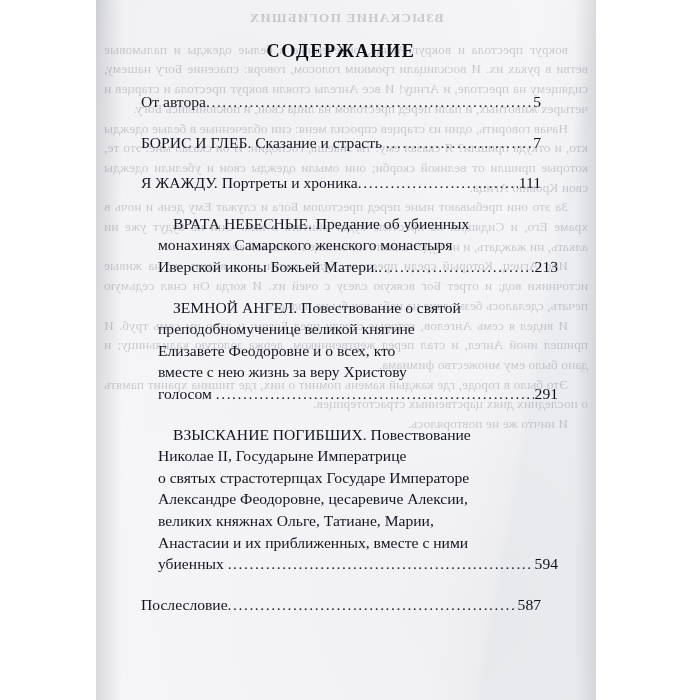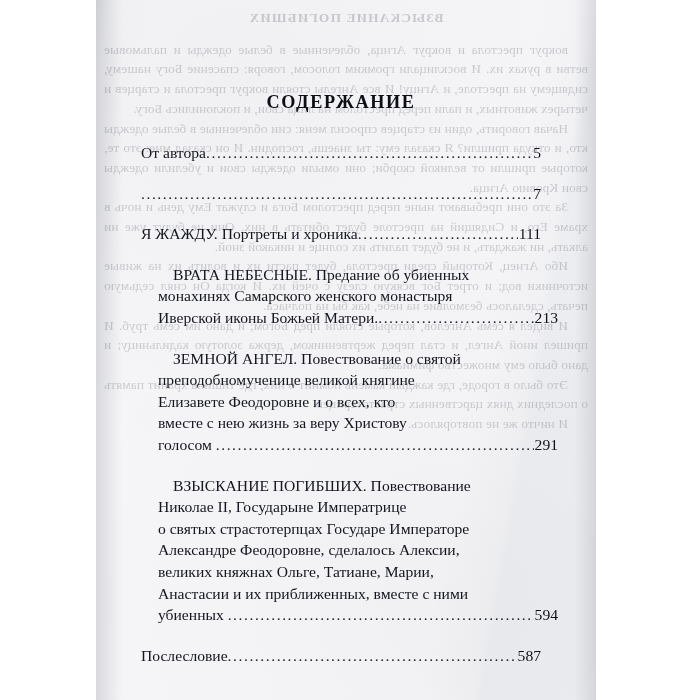--- a/index.html
+++ b/index.html
@@ -76,21 +76,21 @@
   
   #toc {
     position: absolute;
     left: 45px;           
     top: 0;
     width: 400px;         
     color: #10121a;
   }
   #toc-title {
     margin: 0;
-    padding-top: 92px;
+    padding-top: 41px;
     text-align: center;
     font-weight: bold;
     font-size: 18.2px;
     letter-spacing: 1.6px;
     color: #0c0e16;
   }
 
   .entries { margin-top: 29px; }
 
   .entry {
@@ -165,20 +165,21 @@
       <div class="entries" id="entry-list">
           <div class="entry">
             <div class="lastline">
               <span class="txt">От автора</span>
               <span class="dots">................................................................................................................................................................</span>
               <span class="pg">5</span>
             </div>
           </div>
           <div class="entry">
             <div class="lastline">
+              <span class="txt">БОРИС И ГЛЕБ. Сказание и страсть </span>
               <span class="dots">................................................................................................................................................................</span>
               <span class="pg">7</span>
             </div>
           </div>
           <div class="entry">
             <div class="lastline">
               <span class="txt">Я ЖАЖДУ. Портреты и хроника</span>
               <span class="dots">................................................................................................................................................................</span>
               <span class="pg">111</span>
             </div>
@@ -200,21 +201,21 @@
             <div class="lastline indent">
               <span class="txt">голосом </span>
               <span class="dots">................................................................................................................................................................</span>
               <span class="pg">291</span>
             </div>
           </div>
           <div class="entry">
             <span class="lead">ВЗЫСКАНИЕ ПОГИБШИХ. Повествование</span>
             <span class="cont">Николае II, Государыне Императрице</span>
             <span class="cont">о святых страстотерпцах Государе Императоре</span>
-            <span class="cont">Александре Феодоровне, сделалось Алексии,</span>
+            <span class="cont">Александре Феодоровне, цесаревиче Алексии,</span>
             <span class="cont">великих княжнах Ольге, Татиане, Марии,</span>
             <span class="cont">Анастасии и их приближенных, вместе с ними</span>
             <div class="lastline indent">
               <span class="txt">убиенных </span>
               <span class="dots">................................................................................................................................................................</span>
               <span class="pg">594</span>
             </div>
           </div>
           <div class="entry">
             <div class="lastline">

